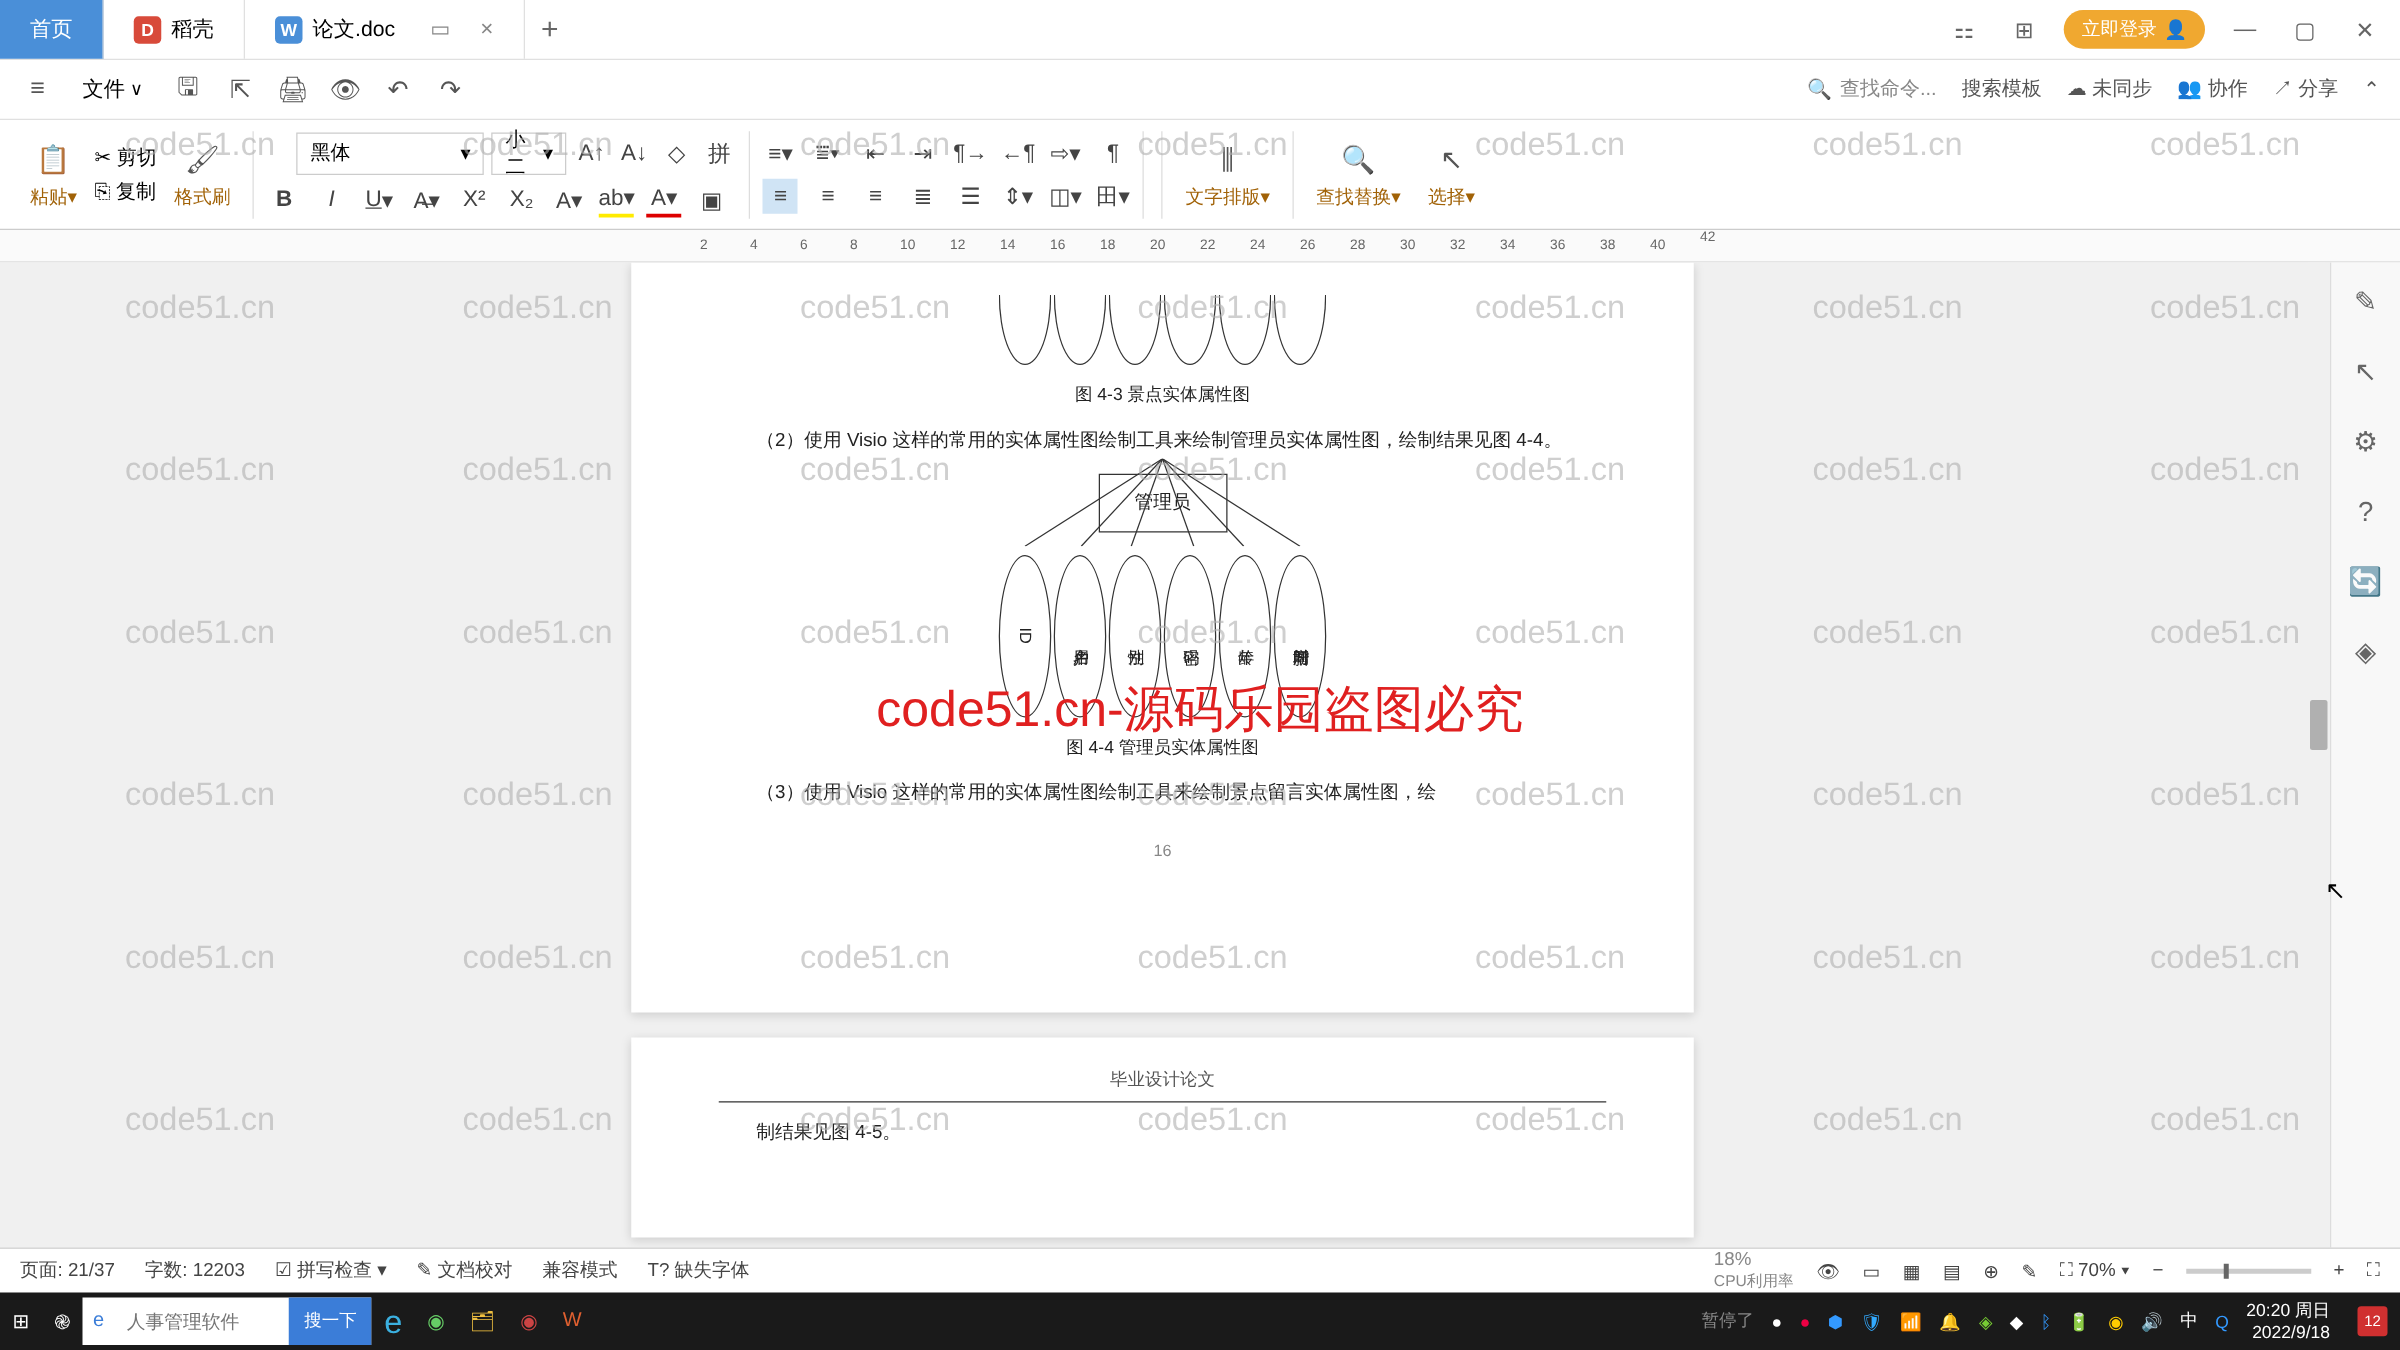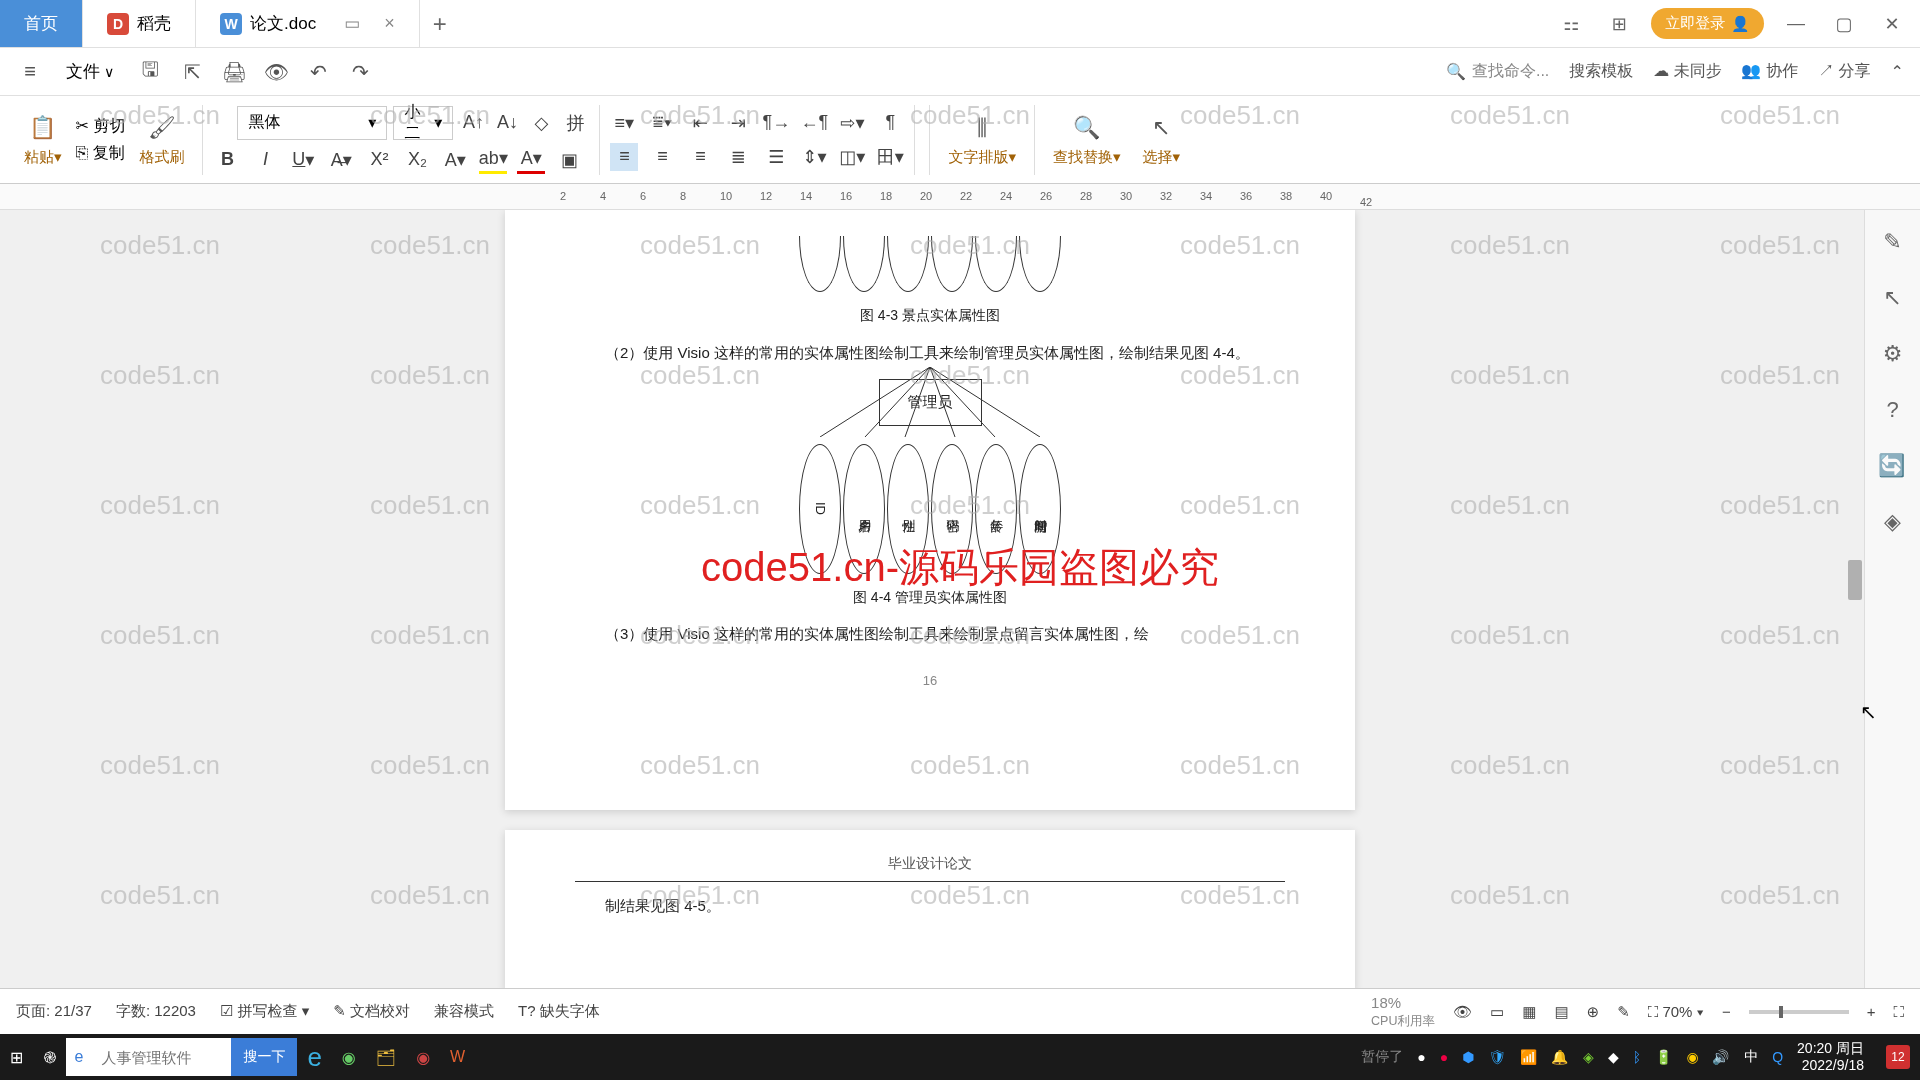--- a/index.html
+++ b/index.html
@@ -49,21 +49,21 @@
 .entity-wrap { text-align:center; }
 .ellipses { display:flex; justify-content:center; gap:2px; margin-top:6px; }
 .ellipse { width:42px; height:130px; border:1.5px solid #333; border-radius:50%; display:flex; align-items:center; justify-content:center; font-size:13px; writing-mode:vertical-lr; }
 .ellipses.top .ellipse { height:56px; width:42px; border-top:none; border-radius:0 0 50% 50%/0 0 100% 100%; }
 .pgnum { text-align:center; color:#888; font-size:13px; margin-top:20px; }
 .hdr-line { border-bottom:1px solid #333; text-align:center; padding-bottom:4px; margin-bottom:10px; font-size:14px; color:#555; }
 .watermark { position:absolute; color:#b0b0b0; font-size:26px; pointer-events:none; font-weight:400; opacity:0.6; }
 .wm-red { position:absolute; left:50%; top:540px; transform:translateX(-50%); color:#e02020; font-size:40px; font-weight:500; z-index:10; pointer-events:none; }
 .sidebar-r { position:absolute; right:0; top:210px; width:56px; bottom:46px; background:#f8f8f8; border-left:1px solid #ddd; display:flex; flex-direction:column; align-items:center; gap:24px; padding-top:16px; }
 .sidebar-r .sico { width:32px; height:32px; color:#666; font-size:22px; display:flex; align-items:center; justify-content:center; }
-.statusbar { position:absolute; bottom:46px; left:0; right:0; height:46px; background:#fff; border-top:1px solid #ccc; display:flex; align-items:center; padding:0 16px; font-size:15px; color:#444; gap:24px; }
+.statusbar { position:absolute; bottom:46px; left:0; right:0; height:36px; background:#fff; border-top:1px solid #ccc; display:flex; align-items:center; padding:0 16px; font-size:15px; color:#444; gap:24px; }
 .statusbar .right { margin-left:auto; display:flex; align-items:center; gap:18px; }
 .taskbar { position:absolute; bottom:0; left:0; right:0; height:46px; background:#1a1a1a; display:flex; align-items:center; color:#fff; }
 .tb-item { height:46px; display:flex; align-items:center; justify-content:center; padding:0 10px; }
 .tb-search { background:#fff; color:#333; display:flex; align-items:center; height:38px; margin:4px 0; }
 .tb-search input { border:none; outline:none; padding:0 10px; font-size:15px; width:140px; }
 .tb-search .sbtn { background:#3b7dd8; color:#fff; padding:0 12px; height:100%; display:flex; align-items:center; font-size:14px; }
 .tb-tray { margin-left:auto; display:flex; align-items:center; gap:14px; padding-right:10px; font-size:14px; }
 .tb-clock { text-align:right; line-height:1.2; font-size:14px; }
 .notif { background:#d03030; width:24px; height:24px; border-radius:3px; display:flex; align-items:center; justify-content:center; font-size:12px; margin-left:8px; }
 .scroll-track { position:absolute; right:56px; top:210px; bottom:46px; width:18px; background:#f0f0f0; }
@@ -226,21 +226,21 @@
     <span style="left: 960px; top: 6px;">22</span>
     <span style="left: 1000px; top: 6px;">24</span>
     <span style="left: 1040px; top: 6px;">26</span>
     <span style="left: 1080px; top: 6px;">28</span>
     <span style="left: 1120px; top: 6px;">30</span>
     <span style="left: 1160px; top: 6px;">32</span>
     <span style="left: 1200px; top: 6px;">34</span>
     <span style="left: 1240px; top: 6px;">36</span>
     <span style="left: 1280px; top: 6px;">38</span>
     <span style="left: 1320px; top: 6px;">40</span>
-    <span style="left: 1360px; top: 12px;">42</span>
+    <span style="left: 1360px; top: 0;">42</span>
   </div>
 
 <div class="canvas">
   <div class="page p1">
     <div class="ellipses top">
       <div class="ellipse"></div>
         <div class="ellipse"></div>
         <div class="ellipse"></div>
         <div class="ellipse"></div>
         <div class="ellipse"></div>

